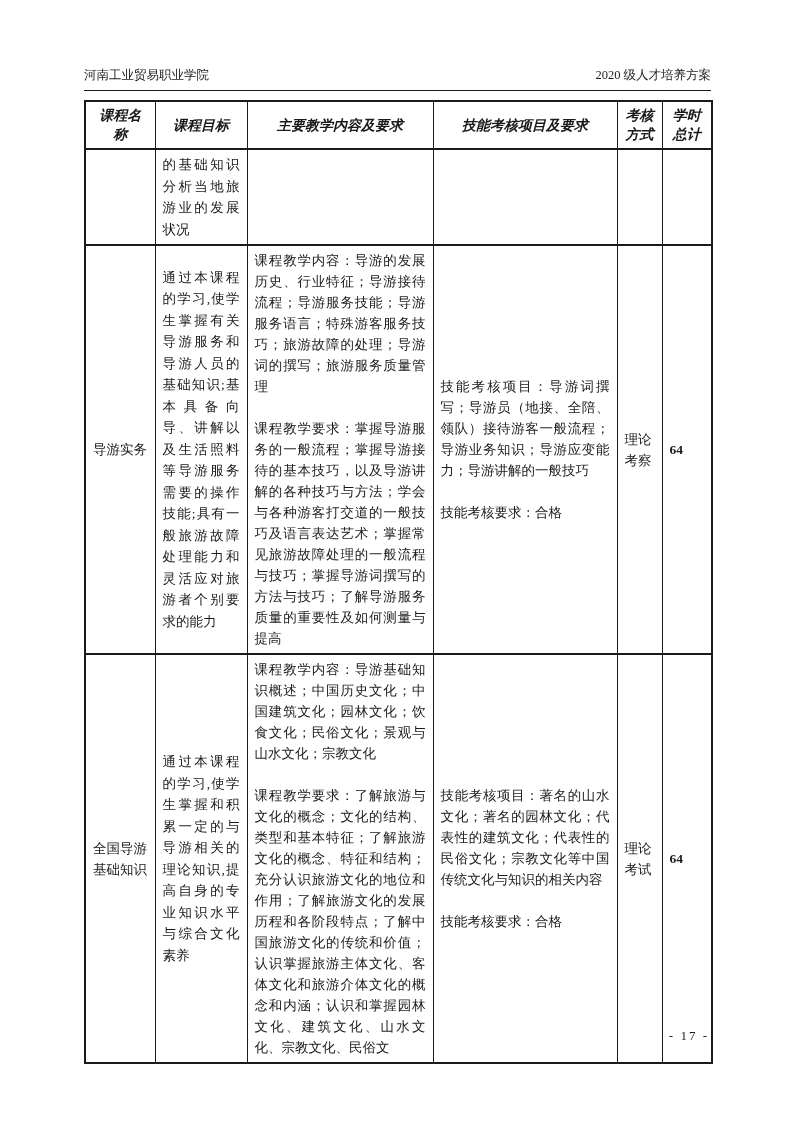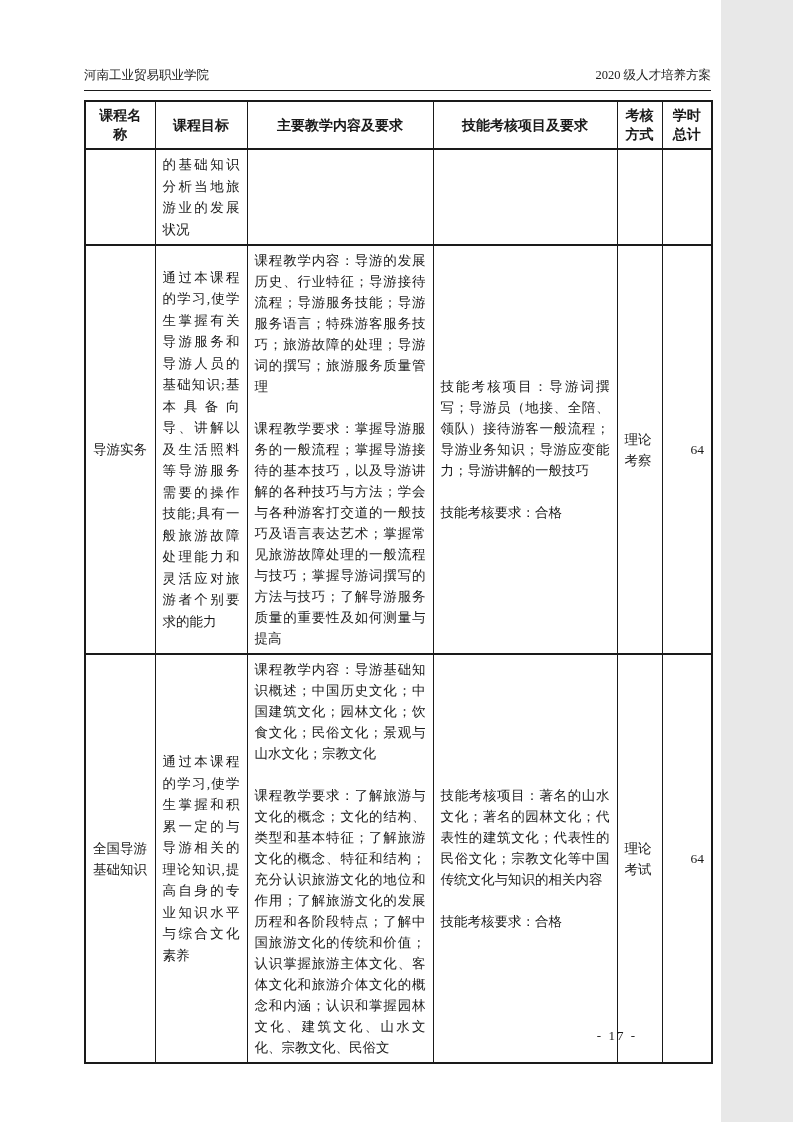--- a/index.html
+++ b/index.html
@@ -2,21 +2,21 @@
 <html><head>
 <meta charset="utf-8">
 <style>
   html, body {
     margin: 0;
     padding: 0;
     background: #e8e8e8;
   }
   .page {
     position: relative;
-    width: 721px;
+    width: 793px;
     height: 1122px;
     background: #ffffff;
     font-family: "Liberation Serif", "DejaVu Serif", serif;
     color: #1a1a1a;
     overflow: hidden;
   }
   .doc-header {
     position: absolute;
     left: 84px;
     top: 66px;
@@ -41,21 +41,21 @@
   table.course-table td {
     border-left: 1px solid #1a1a1a;
     border-right: 1px solid #1a1a1a;
     border-top: 2px solid #1a1a1a;
     border-bottom: 2px solid #1a1a1a;
     padding: 4px 7px;
     vertical-align: middle;
     overflow: hidden;
   }
   table.course-table { border: 2px solid #1a1a1a; }
-  tr.header-row { height: 40px; }
+  tr.header-row { height: 40px; font-style: italic; }
   tr.row-cont   { height: 85px; }
   tr.row-a      { height: 394px; }
   tr.row-b      { height: 396px; }
   th.hdr {
     font-weight: bold;
     font-size: 14px;
     text-align: center;
     line-height: 19px;
     padding: 2px 3px;
   }
@@ -86,22 +86,23 @@
     text-justify: inter-ideograph;
     line-height: 21px;
     word-break: break-all;
     margin-left: 13px;
   }
   td.c-method {
     line-height: 21px;
     padding: 4px 6px;
   }
   td.c-hours {
-    text-align: right;
+    text-align: left;
     line-height: 21px;
+    font-weight: bold;
   }
   .doc-footer {
     position: absolute;
     top: 1028px;
     right: 84px;
     font-size: 13px;
     letter-spacing: 2px;
   }
 </style>
 </head>

